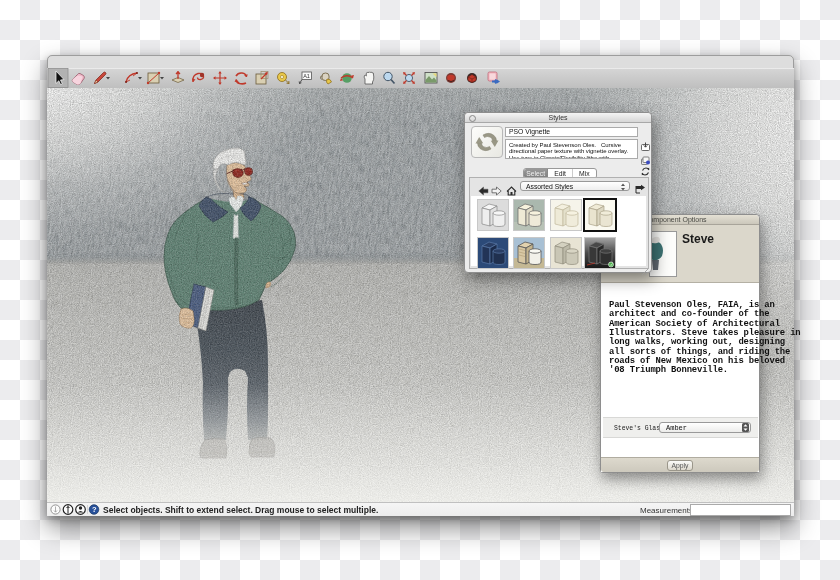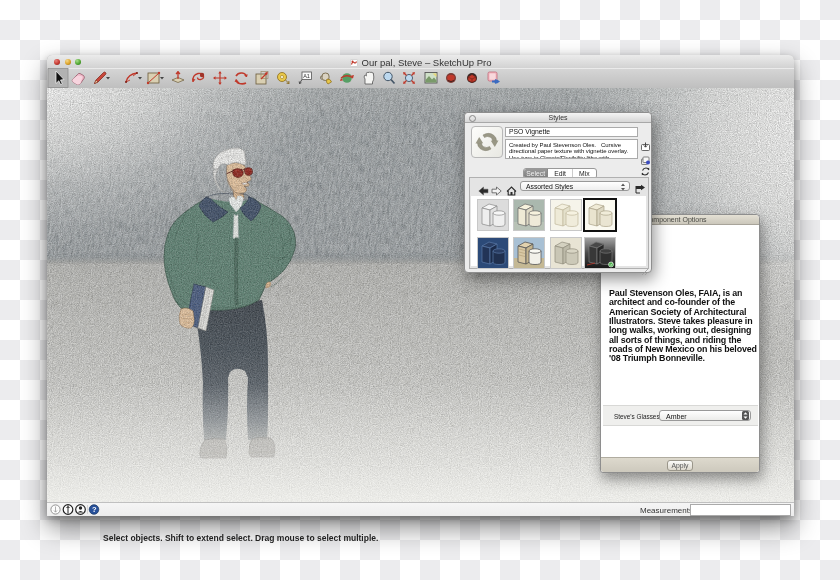--- a/index.html
+++ b/index.html
@@ -22,33 +22,33 @@
 #title{position:absolute;top:1.5px;width:100%;text-align:center;font-size:9.5px;color:#333;letter-spacing:0;}
 #title .ic{display:inline-block;width:8px;height:8px;vertical-align:-1px;margin-right:4px;}
 #toolbar{position:absolute;left:0;top:13px;width:100%;height:20px;
   background:linear-gradient(#d6d6d6,#bfbfbf);
   box-shadow:inset 0 1px 0 rgba(255,255,255,.5);}
 #canvas{position:absolute;left:0;top:33px;width:747px;height:414px;overflow:hidden;
   background:#b8bbbb;}
 #canvas svg{position:absolute;left:0;top:0;display:block;}
 #statusbar{position:absolute;left:0;bottom:0;width:100%;height:13px;
   background:linear-gradient(#f5f5f5,#ededed);border-top:1px solid #c0c0c0;}
-#statusbar .txt{position:absolute;left:56px;top:2px;font-size:8.5px;font-weight:bold;color:#222;margin-top:28px;}
+#statusbar .txt{position:absolute;left:56px;top:2px;font-size:8.5px;font-weight:bold;color:#222;}
 #meas{position:absolute;left:593px;top:2.5px;font-size:8px;color:#333;}
 #measbox{position:absolute;left:643px;top:1px;width:99px;height:10px;background:#fff;border:1px solid #aaa;}
 
 #copanel{position:absolute;left:600px;top:214px;width:160px;height:259px;
   background:#fff;border:1px solid #8e8e8e;border-radius:4px 4px 3px 3px;box-sizing:border-box;
   box-shadow:2px 6px 14px rgba(0,0,0,.4);font-family:"Liberation Sans",sans-serif;}
 #cotitle{height:9px;padding-right:9px;background:linear-gradient(#e4e0d4,#cbc7bb);border-bottom:1px solid #a8a49a;
   border-radius:4px 4px 0 0;font-size:7px;color:#4a4a44;text-align:center;line-height:9px;}
 #cotop{position:absolute;left:0;top:10px;width:100%;height:57px;background:#dbd7cb;border-bottom:1px solid #b4b0a4;}
 #cothumb{position:absolute;left:48px;top:6px;width:26px;height:44px;background:#fdfdfb;border:1px solid #999;}
 #coname{position:absolute;left:81px;top:7px;font-size:12px;font-weight:bold;color:#1a1a1a;}
-#cobody{position:absolute;left:0;top:68px;width:100%;height:177px;background:#fff;}
+#cobody{position:absolute;left:0;top:80px;width:100%;height:177px;background:#fff;font-family:Liberation Mono, monospace;}
 #cobold{position:absolute;left:8px;top:6px;width:152px;font-size:8.9px;font-weight:bold;color:#111;line-height:9.35px;letter-spacing:-0.15px;white-space:nowrap;}
 #coreg{position:absolute;left:8px;top:89px;width:150px;font-size:7.2px;color:#222;line-height:7.7px;white-space:nowrap;}
 #coform{position:absolute;left:2px;top:122px;width:155px;height:19px;background:#efefed;
   border-top:1px solid #d8d8d6;border-bottom:1px solid #d8d8d6;}
 #colabel{position:absolute;left:11px;top:6.5px;font-size:6.4px;color:#222;white-space:nowrap;}
 #cosel{position:absolute;left:56px;top:3.5px;width:92px;height:11px;background:linear-gradient(#fff,#ececea);
   border:1px solid #999;border-radius:3px;font-size:7px;color:#111;line-height:11px;padding-left:6px;box-sizing:border-box;}
 #cosel .stepper{position:absolute;right:1px;top:0.5px;}
 #cofoot{position:absolute;left:0;bottom:0;width:100%;height:14px;background:linear-gradient(#ddd9cd,#cdc9bd);
   border-top:1px solid #b0aca0;border-radius:0 0 3px 3px;}
@@ -85,30 +85,20 @@
   border:1px solid #999;border-radius:3px;font-size:6.8px;color:#111;line-height:10px;padding-left:5px;box-sizing:border-box;}
 .stepper2{position:absolute;right:3px;top:1px;}
 #stdetail{left:165px;top:3px;}
 #stgrid{position:absolute;left:1px;top:18px;width:175px;height:70px;background:#fff;}
 .sthumb{position:absolute;width:30px;height:30px;border:1px solid #c8c8c8;}
 .sthumb svg{display:block;}
 .sthumb.selth{border:2px solid #111;margin:-1px;}
 </style></head>
 <body>
 <div id="win">
-  <div id="titlebar">
-    <div class="tl" id="tl1"></div>
-      <div class="tl" id="tl2"></div>
-      <div class="tl" id="tl3"></div>
-    <div id="title"><span class="ic"><svg width="8" height="8" viewBox="0 0 8 8">
-            <rect x="0.5" y="0.5" width="7" height="7" rx="1.2" fill="#fff" stroke="#bbb" stroke-width="0.5"></rect>
-            <path d="M1.5 5.5 Q2.5 2 4 3.5 Q5.5 5 6.5 2.5" fill="none" stroke="#c0392b" stroke-width="1.1"></path>
-            <circle cx="2.5" cy="2.5" r="1" fill="#c0392b"></circle>
-          </svg></span>Our pal, Steve – SketchUp Pro</div>
-  </div>
   <div id="toolbar">
 <svg width="747" height="20" viewBox="0 0 747 20" style="position:absolute;left:0;top:0">
 <defs>
 <g id="dd">
             <path d="M0 0 L4 0 L2 2.6 Z" fill="#444"></path>
           </g>
 </defs>
 
 <rect x="1" y="0.5" width="20" height="19" fill="#b2b2b2" stroke="#8e8e8e" stroke-width="0.8"></rect>
 
@@ -401,20 +391,29 @@
       <text x="44.9" y="9" font-size="7.5" font-weight="bold" fill="#fff" font-family="Liberation Sans,sans-serif">?</text>
     </svg>
     <div class="txt">Select objects. Shift to extend select. Drag mouse to select multiple.</div>
     <div id="meas">Measurements</div>
     <div id="measbox"></div>
   </div>
 </div>
 
 <div id="copanel">
   <div id="cotitle">Component Options</div>
+  <div id="cotop">
+    <div id="cothumb"><svg width="26" height="44" viewBox="0 0 26 44">
+          <rect width="26" height="44" fill="#fdfdfb"></rect>
+          <path d="M-2 20 Q-2 12 4 10 Q10 9 12 14 Q14 18 12 24 Q9 29 3 28 Q-2 26 -2 20 Z" fill="#3e7474"></path>
+          <path d="M1 10 Q1 6 5 5 Q9 4 10 7 Q10 10 7 11 Q3 12 1 10 Z" fill="#e8e6e2"></path>
+          <path d="M2 28 L3 38 L8 38 L9 28 Z" fill="#46505a" opacity="0.85"></path>
+        </svg></div>
+    <div id="coname">Steve</div>
+  </div>
   <div id="cobody">
     <div id="cobold">Paul Stevenson Oles, FAIA, is an<br>architect and co-founder of the<br>American Society of Architectural<br>Illustrators. Steve takes pleasure in<br>long walks, working out, designing<br>all sorts of things, and riding the<br>roads of New Mexico on his beloved<br>'08 Triumph Bonneville.</div>
     <div id="coform">
       <span id="colabel">Steve's Glasses</span>
       <span id="cosel">Amber<span class="stepper"><svg width="7" height="9" viewBox="0 0 7 9">
               <rect x="0" y="0" width="7" height="9" rx="1.5" fill="#555"></rect>
               <path d="M3.5 1.2 L5.5 3.6 L1.5 3.6 Z M3.5 7.8 L5.5 5.4 L1.5 5.4 Z" fill="#fff"></path>
             </svg></span></span>
     </div>
   </div>

